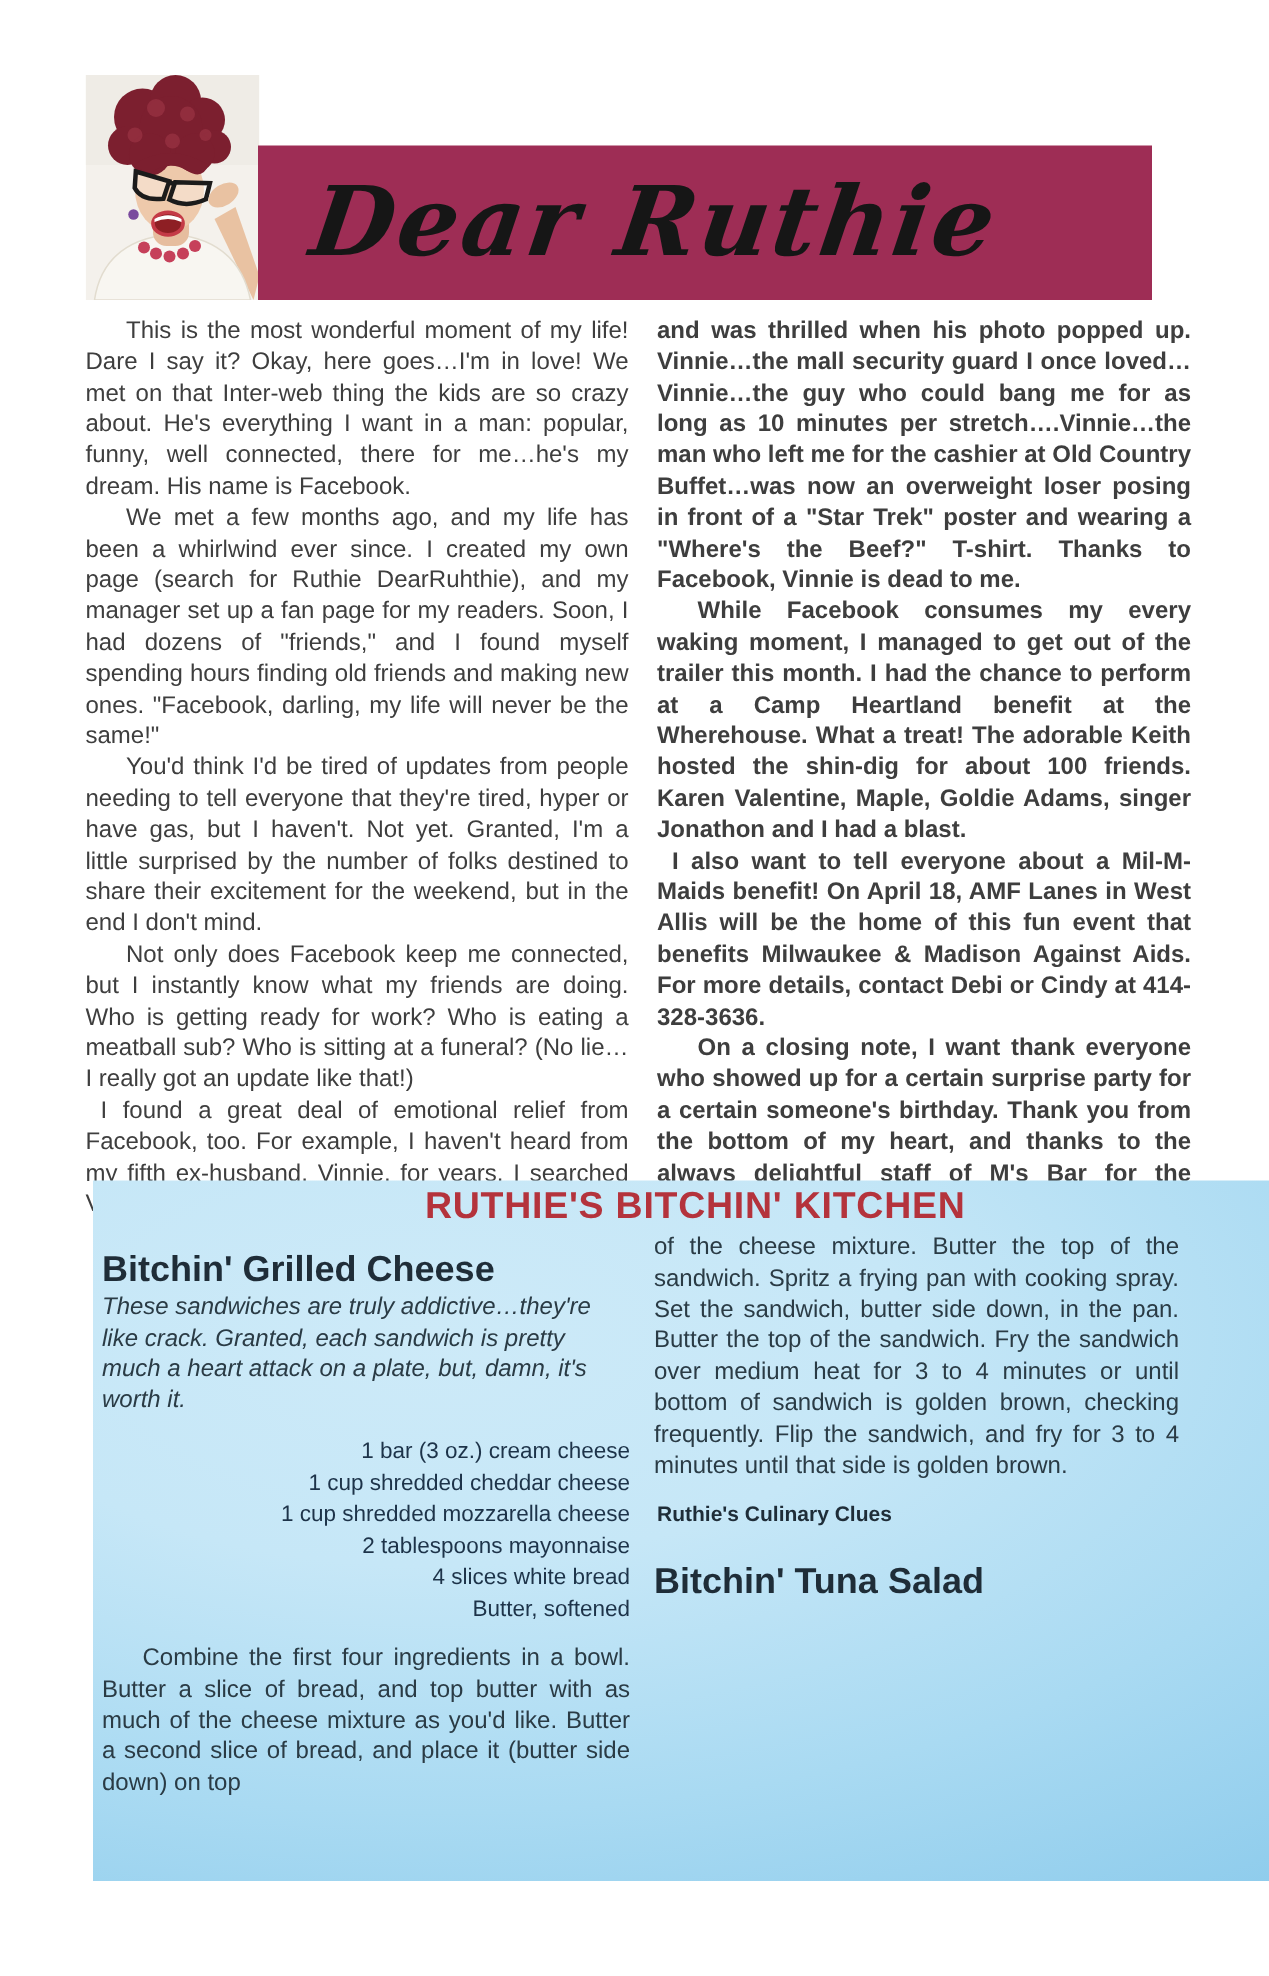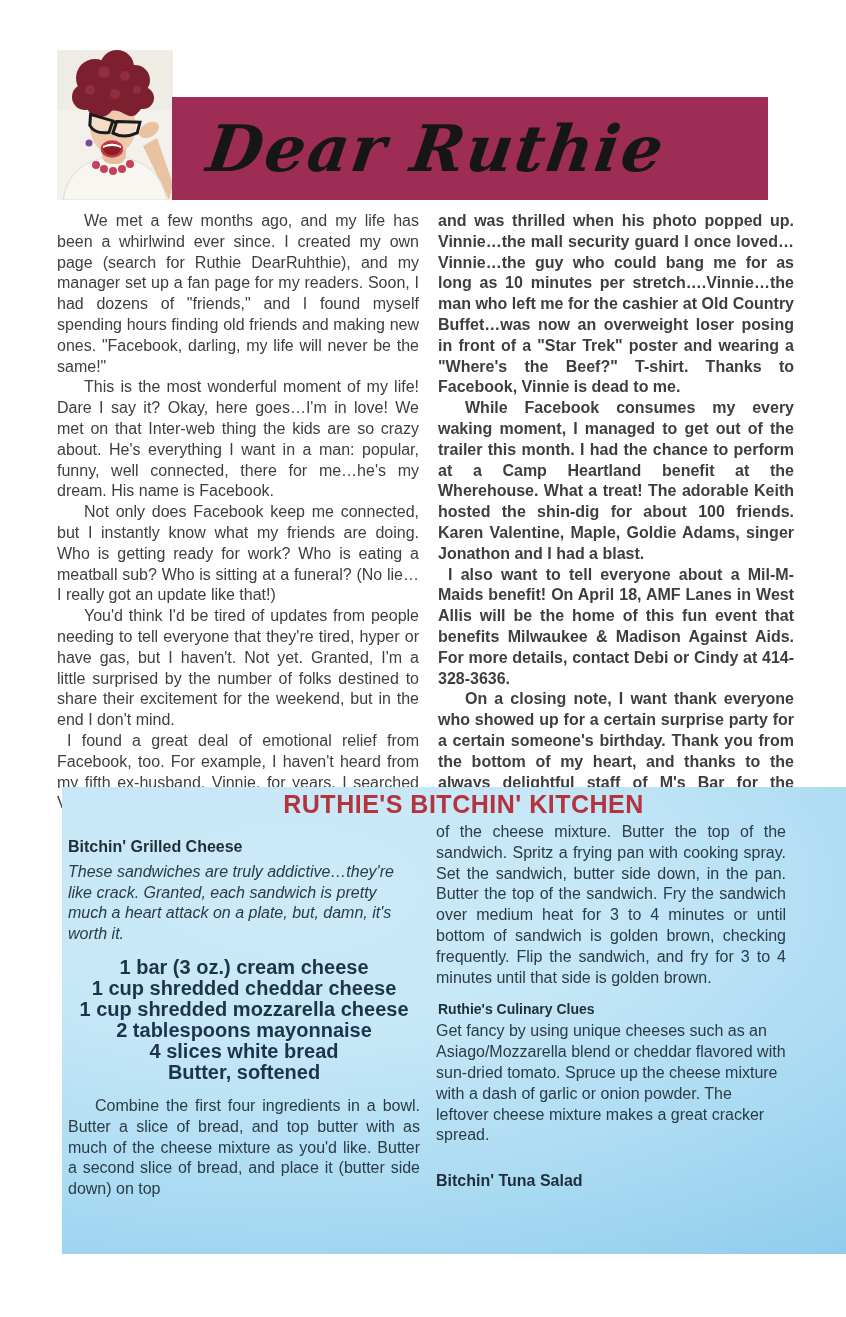--- a/index.html
+++ b/index.html
@@ -28,25 +28,25 @@
            background:radial-gradient(ellipse 130% 110% at 28% 22%,
                       #cdeaf8 0%, #c6e7f7 30%, #a9daf2 62%, #85c7ea 100%);
            color:#2a3b45;}
   .kitchen-title{margin:0;padding-top:3px;text-align:center;font-size:25px;font-weight:bold;
                  letter-spacing:0.5px;color:#b4333c;}
   .kcols{display:flex;gap:16px;padding:3px 6px 0 6px;}
   .kcol{font-size:16px;line-height:20.8px;text-align:justify;hyphens:auto;}
   .kcol.left{width:352px;}
   .kcol.right{width:350px;}
   .kcol p{margin:0;}
-  .recipe-h{font-size:16px;font-weight:bold;color:#1f2d38;margin:12px 0 2px 0;line-height:26px;}
+  .recipe-h{font-size:24px;font-weight:bold;color:#1f2d38;margin:12px 0 2px 0;line-height:26px;}
   .clues-h{font-size:14px;font-weight:bold;color:#1f2d38;margin:10px 0 1px 2px;line-height:22px;}
   .tagline{font-style:italic;text-align:left;line-height:20.5px;color:#2a3b45;}
-  .ingredients{list-style:none;margin:13px 0 0 0;padding:0;font-weight:bold;
-               color:#1d3349;font-size:20px;line-height:21px;text-align:center;}
+  .ingredients{list-style:none;margin:13px 0 0 0;padding:0;font-weight:normal;
+               color:#1d3349;font-size:15px;line-height:21px;text-align:right;}
   .kspace{height:13px;}
   .cont{margin-left:84px;font-style:italic;color:#4a5a64;}
 </style>
 </head>
 <body>
 
 <div class="page">
 
   <div class="photo">
     <svg viewBox="0 0 116 150" width="116" height="150">
@@ -101,24 +101,24 @@
       <circle cx="32" cy="93" r="3.5" fill="#7a4a9e"></circle>
     </svg>
   </div>
 
   <div class="banner">
     <span class="script-title">Dear Ruthie</span>
   </div>
 
   <div class="letter">
     <div class="lcol c1">
+      <p class="indent">This is the most wonderful moment of my life! Dare I say it? Okay, here goes…I'm in love! We met on that Inter-web thing the kids are so crazy about. He's everything I want in a man: popular, funny, well connected, there for me…he's my dream. His name is Facebook.</p>
       <p class="indent">We met a few months ago, and my life has been a whirlwind ever since. I created my own page (search for Ruthie DearRuhthie), and my manager set up a fan page for my readers. Soon, I had dozens of "friends," and I found myself spending hours finding old friends and making new ones. "Facebook, darling, my life will never be the same!"</p>
-      <p class="indent">This is the most wonderful moment of my life! Dare I say it? Okay, here goes…I'm in love! We met on that Inter-web thing the kids are so crazy about. He's everything I want in a man: popular, funny, well connected, there for me…he's my dream. His name is Facebook.</p>
+      <p class="indent">You'd think I'd be tired of updates from people needing to tell everyone that they're tired, hyper or have gas, but I haven't. Not yet. Granted, I'm a little surprised by the number of folks destined to share their excitement for the weekend, but in the end I don't mind.</p>
       <p class="indent">Not only does Facebook keep me connected, but I instantly know what my friends are doing. Who is getting ready for work? Who is eating a meatball sub? Who is sitting at a funeral? (No lie…I really got an update like that!)</p>
-      <p class="indent">You'd think I'd be tired of updates from people needing to tell everyone that they're tired, hyper or have gas, but I haven't. Not yet. Granted, I'm a little surprised by the number of folks destined to share their excitement for the weekend, but in the end I don't mind.</p>
       <p class="small-indent">I found a great deal of emotional relief from Facebook, too. For example, I haven't heard from my fifth ex-husband, Vinnie, for years.  I searched Vinnie on Facebook</p>
     </div>
     <div class="lcol c2">
       <p>and was thrilled when his photo popped up. Vinnie…the mall security guard I once loved…Vinnie…the guy who could bang me for as long as 10 minutes per stretch….Vinnie…the man who left me for the cashier at Old Country Buffet…was now an overweight loser posing in front of a "Star Trek" poster and wearing a "Where's the Beef?" T-shirt. Thanks to Facebook, Vinnie is dead to me.</p>
       <p class="indent">While Facebook consumes my every waking moment, I managed to get out of the trailer this month. I had the chance to perform at a Camp Heartland benefit at the Wherehouse. What a treat! The adorable Keith hosted the shin-dig for about 100 friends. Karen Valentine, Maple, Goldie Adams, singer Jonathon and I had a blast.</p>
       <p class="small-indent">I also want to tell everyone about a Mil-M-Maids benefit! On April 18, AMF Lanes in West Allis will be the home of this fun event that benefits Milwaukee &amp; Madison Against Aids.  For more details, contact Debi or Cindy at 414-328-3636.</p>
       <p class="indent">On a closing note, I want thank everyone who showed up for a certain surprise party for a certain someone's birthday. Thank you from the bottom of my heart, and thanks to the always delightful staff of M's Bar for the incredible hospitality, food and fun!</p>
       <p class="indent">That's it for his month, folks. Read on for comfort food you've got to try to believe.</p>
     </div>
   </div>
@@ -136,19 +136,18 @@
           <li>2 tablespoons mayonnaise</li>
           <li>4 slices white bread</li>
           <li>Butter, softened</li>
         </ul>
         <div class="kspace"></div>
         <p class="indent">Combine the first four ingredients in a bowl. Butter a slice of bread, and top butter with as much of the cheese mixture as you'd like. Butter a second slice of bread, and place it (butter side down) on top</p>
       </div>
       <div class="kcol right">
         <p>of the cheese mixture. Butter the top of the sandwich.  Spritz a frying pan with cooking spray. Set the sandwich, butter side down, in the pan. Butter the top of the sandwich. Fry the sandwich over medium heat for 3 to 4 minutes or until bottom of sandwich is golden brown, checking frequently. Flip the sandwich, and fry for 3 to 4 minutes until that side is golden brown.</p>
         <h4 class="clues-h">Ruthie's Culinary Clues</h4>
-        <p style="text-align:left;">Get fancy by using unique cheeses such as an Asiago/Mozzarella blend or cheddar flavored with sun-dried tomato. Spruce up the cheese mixture with a dash of garlic or onion powder. The leftover cheese mixture makes a great cracker spread.</p>
         <h3 class="recipe-h" style="margin-top:22px;">Bitchin' Tuna Salad</h3>
       </div>
     </div>
   </div>
 
 </div>
 
 </body></html>

